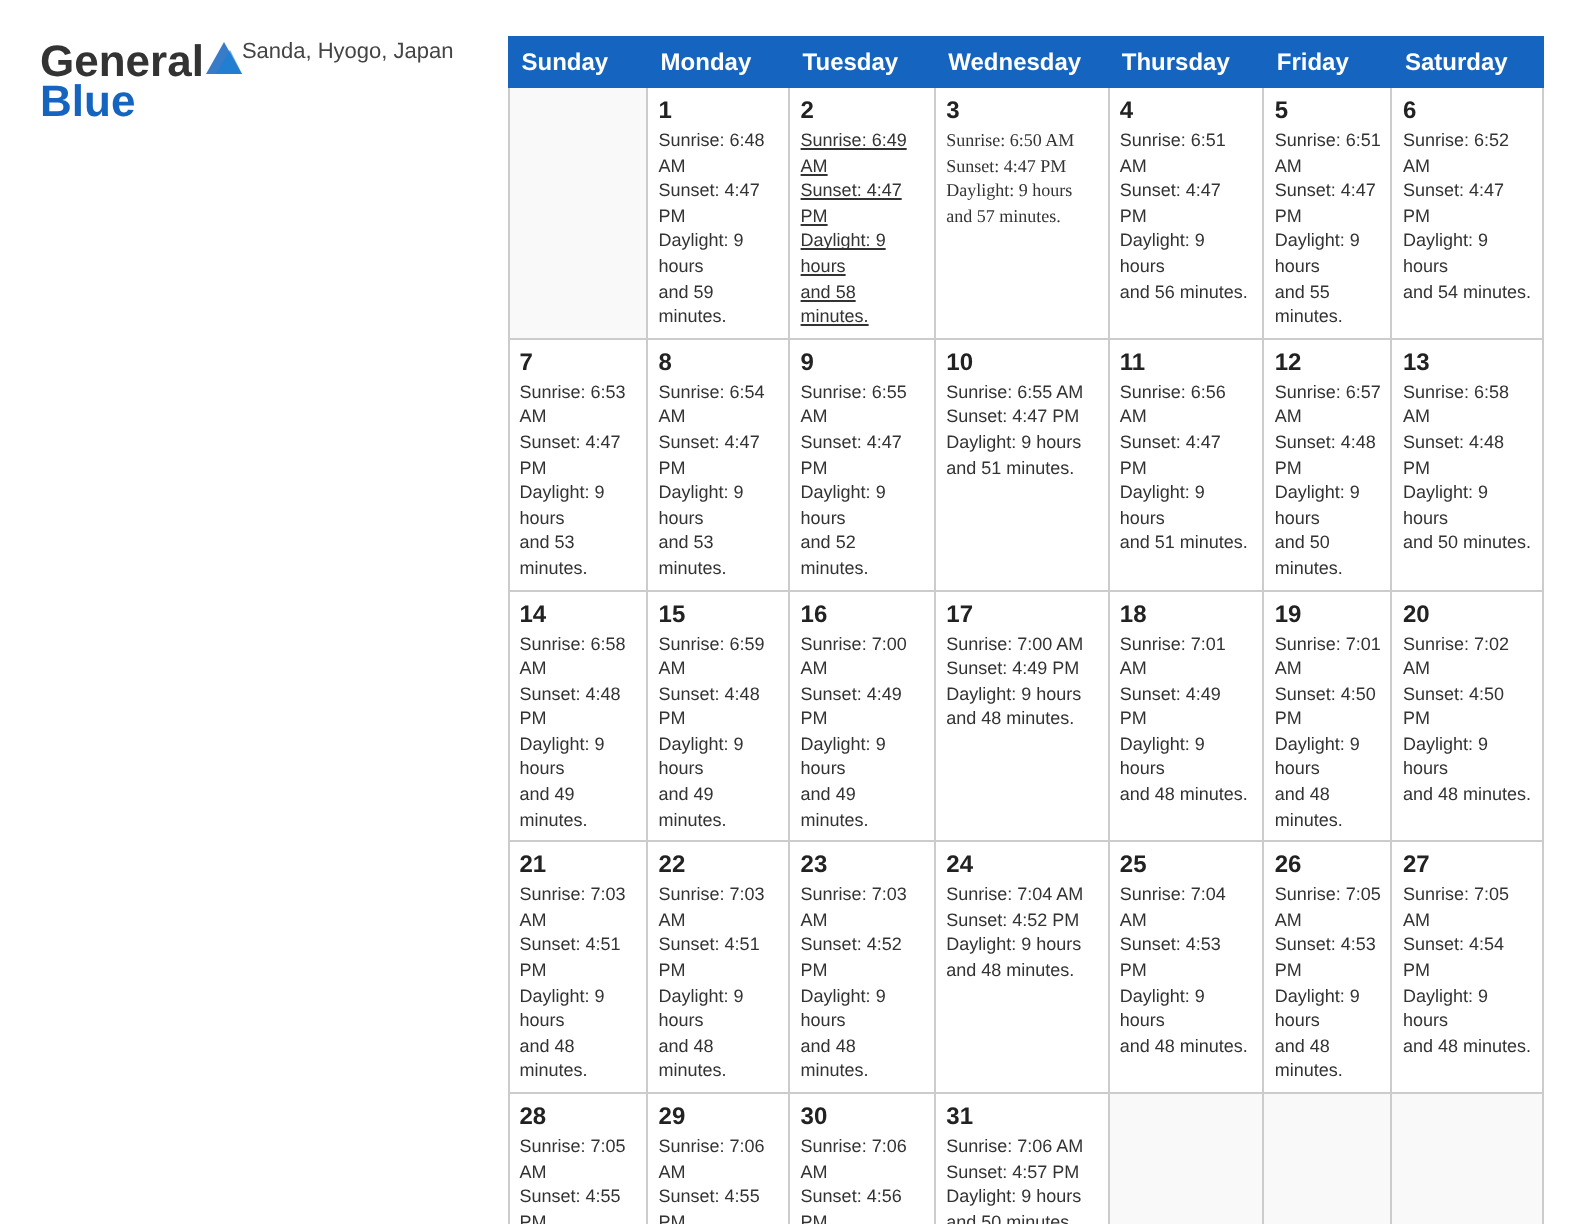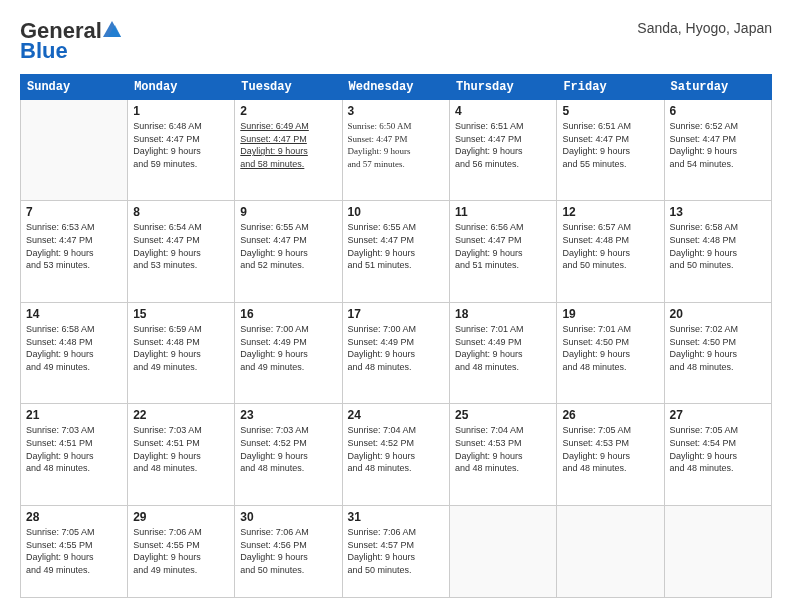--- a/index.html
+++ b/index.html
@@ -8,21 +8,21 @@
       background: #fff;
       width: 792px;
       height: 612px;
       overflow: hidden;
     }
     .page {
       width: 792px;
       height: 612px;
       padding: 18px 20px 14px 20px;
       display: flex;
-      flex-direction: column;
+      gap: 27px;
     }
     .header {
       display: flex;
       justify-content: space-between;
       align-items: flex-start;
       margin-bottom: 10px;
     }
     .logo {
       display: flex;
       flex-direction: column;
@@ -31,38 +31,37 @@
     .header-right {
       text-align: right;
     }
     .month-title {
       font-size: 32px;
       font-weight: bold;
       color: #222;
       line-height: 1.1;
     }
     .location {
-      font-size: 14px;
+      font-size: 11px;
       color: #444;
       margin-top: 2px;
     }
     .calendar {
       width: 100%;
       border-collapse: collapse;
       flex: 1;
     }
     .calendar th {
       background: #1565c0;
       color: #fff;
       font-size: 12px;
       font-weight: bold;
       padding: 5px 6px;
       text-align: left;
       border: 1px solid #1565c0;
-      font-family: Liberation Mono, monospace;
     }
     .calendar td {
       border: 1px solid #ccc;
       vertical-align: top;
       padding: 4px 5px;
       width: 108px;
       height: 86px;
       font-size: 9.5px;
       color: #333;
       background: #fff;

